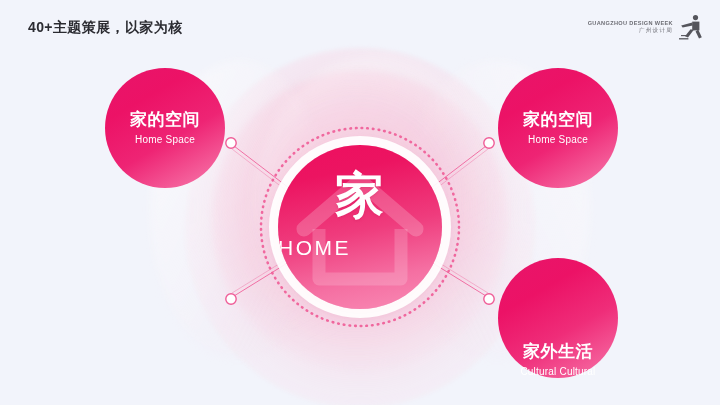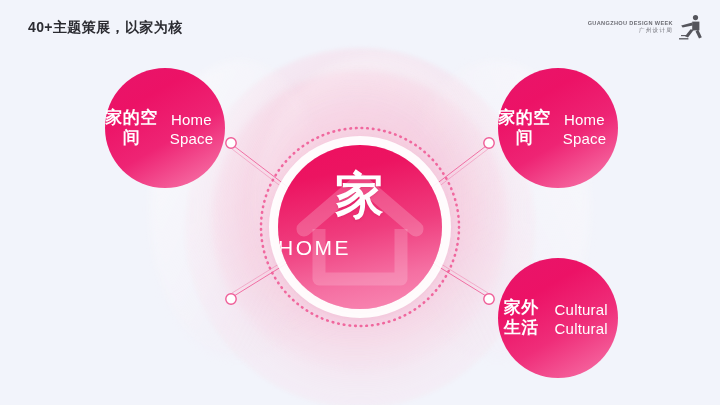--- a/index.html
+++ b/index.html
@@ -75,32 +75,32 @@
     text-shadow:0 1px 3px rgba(170,0,62,0.18);
   }
   .core-en {
     position:absolute; left:0; right:0; top:92px; text-align:left;
     color:#ffffff; font-size:21px; line-height:1; font-weight:400;
     letter-spacing:2.5px;
   }
 
   
   .bub { position:absolute; width:120px; height:120px; border-radius:50%;
-         display:flex; flex-direction:row; align-items:center; justify-content:center;
+         display:flex; flex-direction:column; align-items:center; justify-content:center;
          text-align:center; }
   .bub.tl { left:105px; top:68px;
     background:linear-gradient(150deg,#e8156a 0%, #ec1266 28%, #ee2474 58%, #f45d99 84%, #f87fb0 100%); }
   .bub.tr { left:498px; top:68px;
     background:linear-gradient(150deg,#e8156a 0%, #ec1266 28%, #ee2474 58%, #f45d99 84%, #f87fb0 100%); }
   .bub.bl { left:105px; top:258px;
     background:linear-gradient(150deg,#e8156a 0%, #ec1266 30%, #ef2d79 60%, #f45d99 86%, #f87fb0 100%); }
   .bub.br { left:498px; top:258px;
-    background:linear-gradient(150deg,#e8156a 0%, #ec1266 30%, #ef2d79 60%, #f45d99 86%, #f87fb0 100%); }
+    background:linear-gradient(150deg,#e8156a 0%, #ec1266 30%, #ef2d79 60%, #f45d99 86%, #f87fb0 100%);justify-content:flex-end; }
   .bub-cn { color:#fff; font-size:17px; font-weight:700; line-height:1.15; letter-spacing:0.5px; }
-  .bub-en { color:#fff; font-size:15px; font-weight:400; line-height:1.25; margin-top:4px; letter-spacing:0.2px; }
+  .bub-en { color:#fff; font-size:10px; font-weight:400; line-height:1.25; margin-top:4px; letter-spacing:0.2px; }
 
   
   .title {
     position:absolute; left:28px; top:19px;
     font-size:14px; font-weight:700; color:#2b2b31; letter-spacing:0.4px;
     white-space:nowrap;
   }
   .logo { position:absolute; right:16px; top:13px; display:flex; align-items:center; gap:5px; }
   .logo-txt { display:flex; flex-direction:column; align-items:flex-end; line-height:1.25; }
   .logo-en { font-size:5.6px; font-weight:700; color:#6d6d74; letter-spacing:0.35px; white-space:nowrap; }

